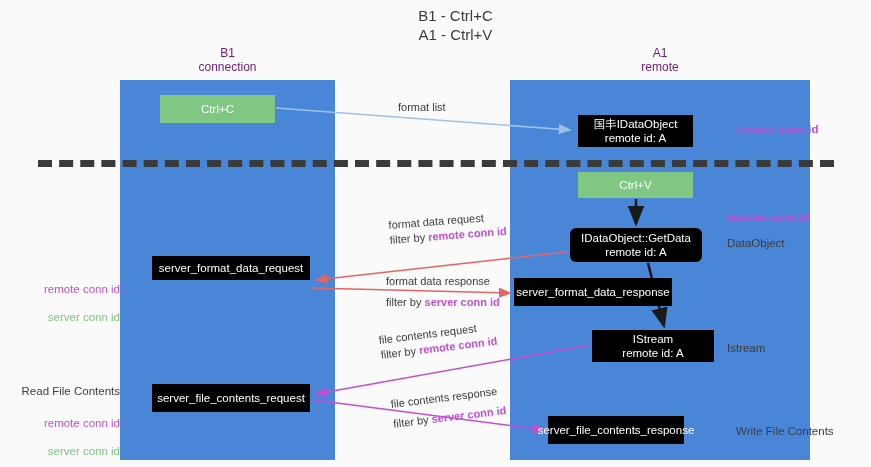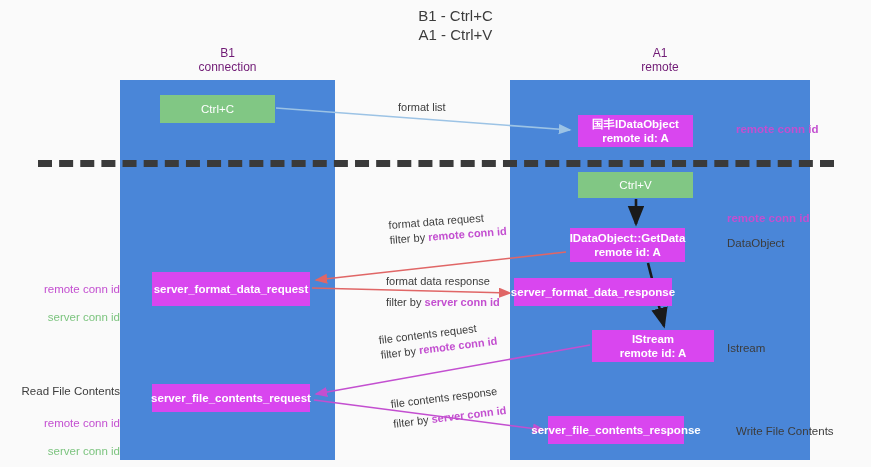--- a/index.html
+++ b/index.html
@@ -45,27 +45,27 @@
     position:absolute;
     box-sizing:border-box;
     display:flex; flex-direction:column;
     align-items:center; justify-content:center;
     color:#ffffff; font-size:11.5px; line-height:14px;
     text-align:center; white-space:pre-line;
     padding:10px 4px;
   }
   .node.green{ background:#81c784; }
   .node.orange{ background:#fbb council; }
-  .node.orange{ background:#d946ef;font-weight:bold; }
+  .node.orange{ background:#000000; }
 
   #n-ctrlc   { left:160px; top:95px;  width:115px; height:28px; }
   #n-ido     { left:578px; top:115px; width:115px; height:32px; }
   #n-ctrlv   { left:578px; top:172px; width:115px; height:26px; }
-  #n-getdata { left:570px; top:228px; width:115px; height:34px; }
-  #n-sfdreq  { left:152px; top:272px; width:158px; height:34px;text-align:right; }
+  #n-getdata { left:570px; top:228px; width:132px; height:34px;border-radius:6px; }
+  #n-sfdreq  { left:152px; top:256px; width:158px; height:24px;text-align:right; }
   #n-sfdres  { left:514px; top:278px; width:158px; height:28px; }
   #n-istream { left:592px; top:330px; width:122px; height:32px; }
   #n-sfcreq  { left:152px; top:384px; width:158px; height:28px; }
   #n-sfcres  { left:548px; top:416px; width:136px; height:28px; }
 
   
   .side{
     position:absolute; font-size:11.5px; line-height:14px;
     white-space:pre-line;
   }

